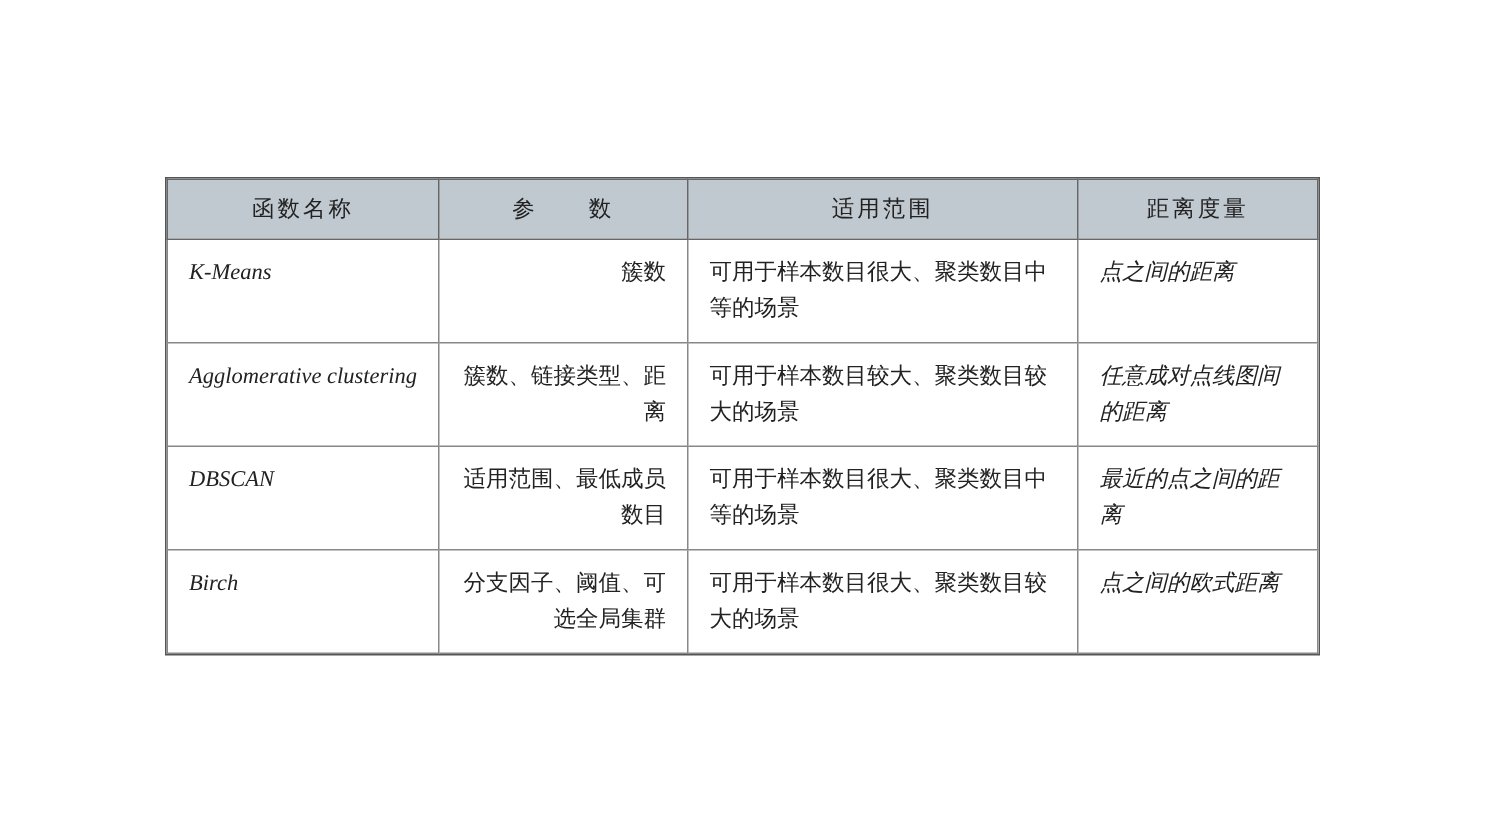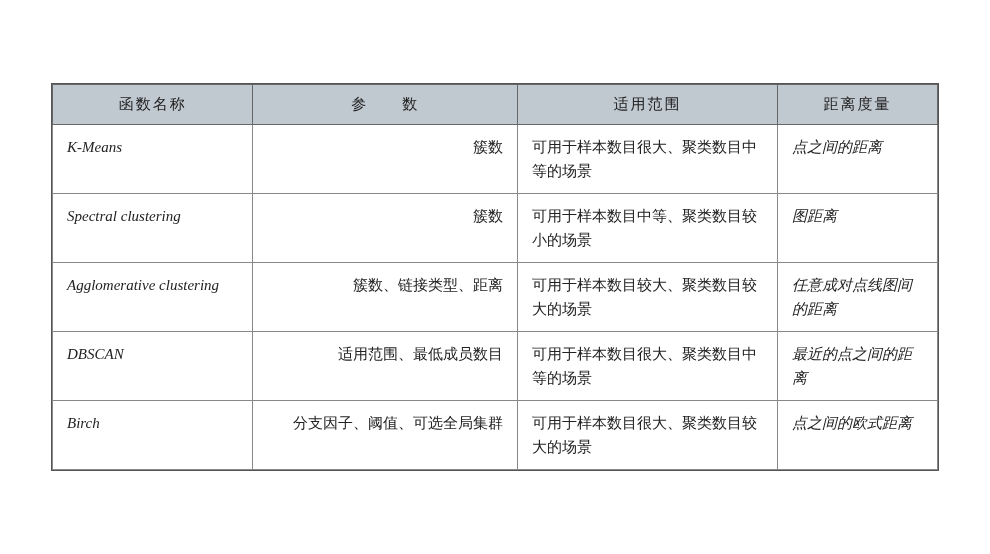--- a/index.html
+++ b/index.html
@@ -12,21 +12,21 @@
       width: 990px;
       height: 554px;
       background: #ffffff;
       display: flex;
       align-items: center;
       justify-content: center;
       font-family: "SimSun", "宋体", serif;
     }
 
     .table-container {
-      width: 888px;
+      width: 770px;
       border: 1.5px solid #555;
     }
 
     table {
       width: 100%;
       border-collapse: collapse;
       font-size: 15px;
       color: #222;
     }
 
@@ -93,26 +93,20 @@
       </tr>
     </thead>
     <tbody id="table-body">
     <tr>
           <td class="func-name">K-Means</td>
           <td class="params">簇数</td>
           <td class="scope">可用于样本数目很大、聚类数目中等的场景</td>
           <td class="distance">点之间的距离</td>
         </tr>
         <tr>
-          <td class="func-name">Spectral clustering</td>
-          <td class="params">簇数</td>
-          <td class="scope">可用于样本数目中等、聚类数目较小的场景</td>
-          <td class="distance">图距离</td>
-        </tr>
-        <tr>
           <td class="func-name">Agglomerative clustering</td>
           <td class="params">簇数、链接类型、距离</td>
           <td class="scope">可用于样本数目较大、聚类数目较大的场景</td>
           <td class="distance">任意成对点线图间的距离</td>
         </tr>
         <tr>
           <td class="func-name">DBSCAN</td>
           <td class="params">适用范围、最低成员数目</td>
           <td class="scope">可用于样本数目很大、聚类数目中等的场景</td>
           <td class="distance">最近的点之间的距离</td>

